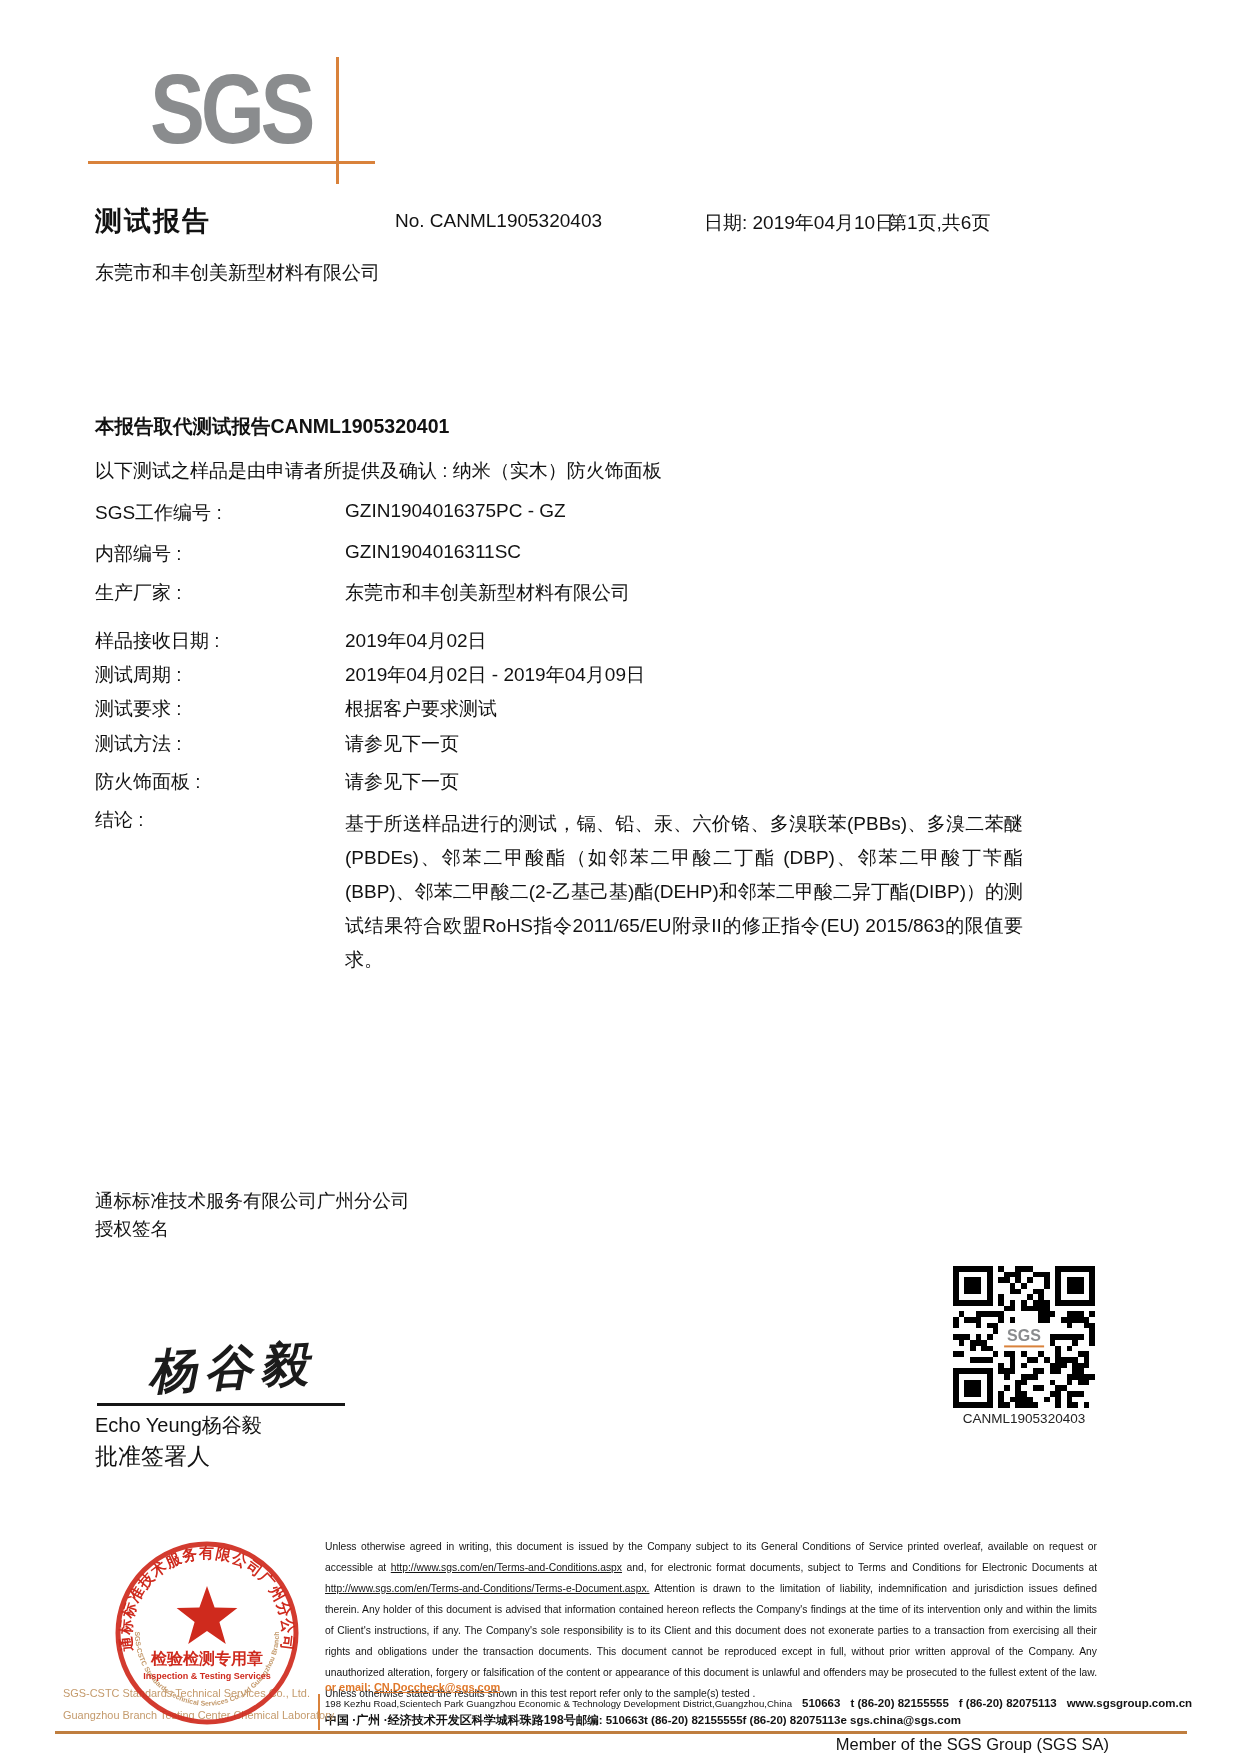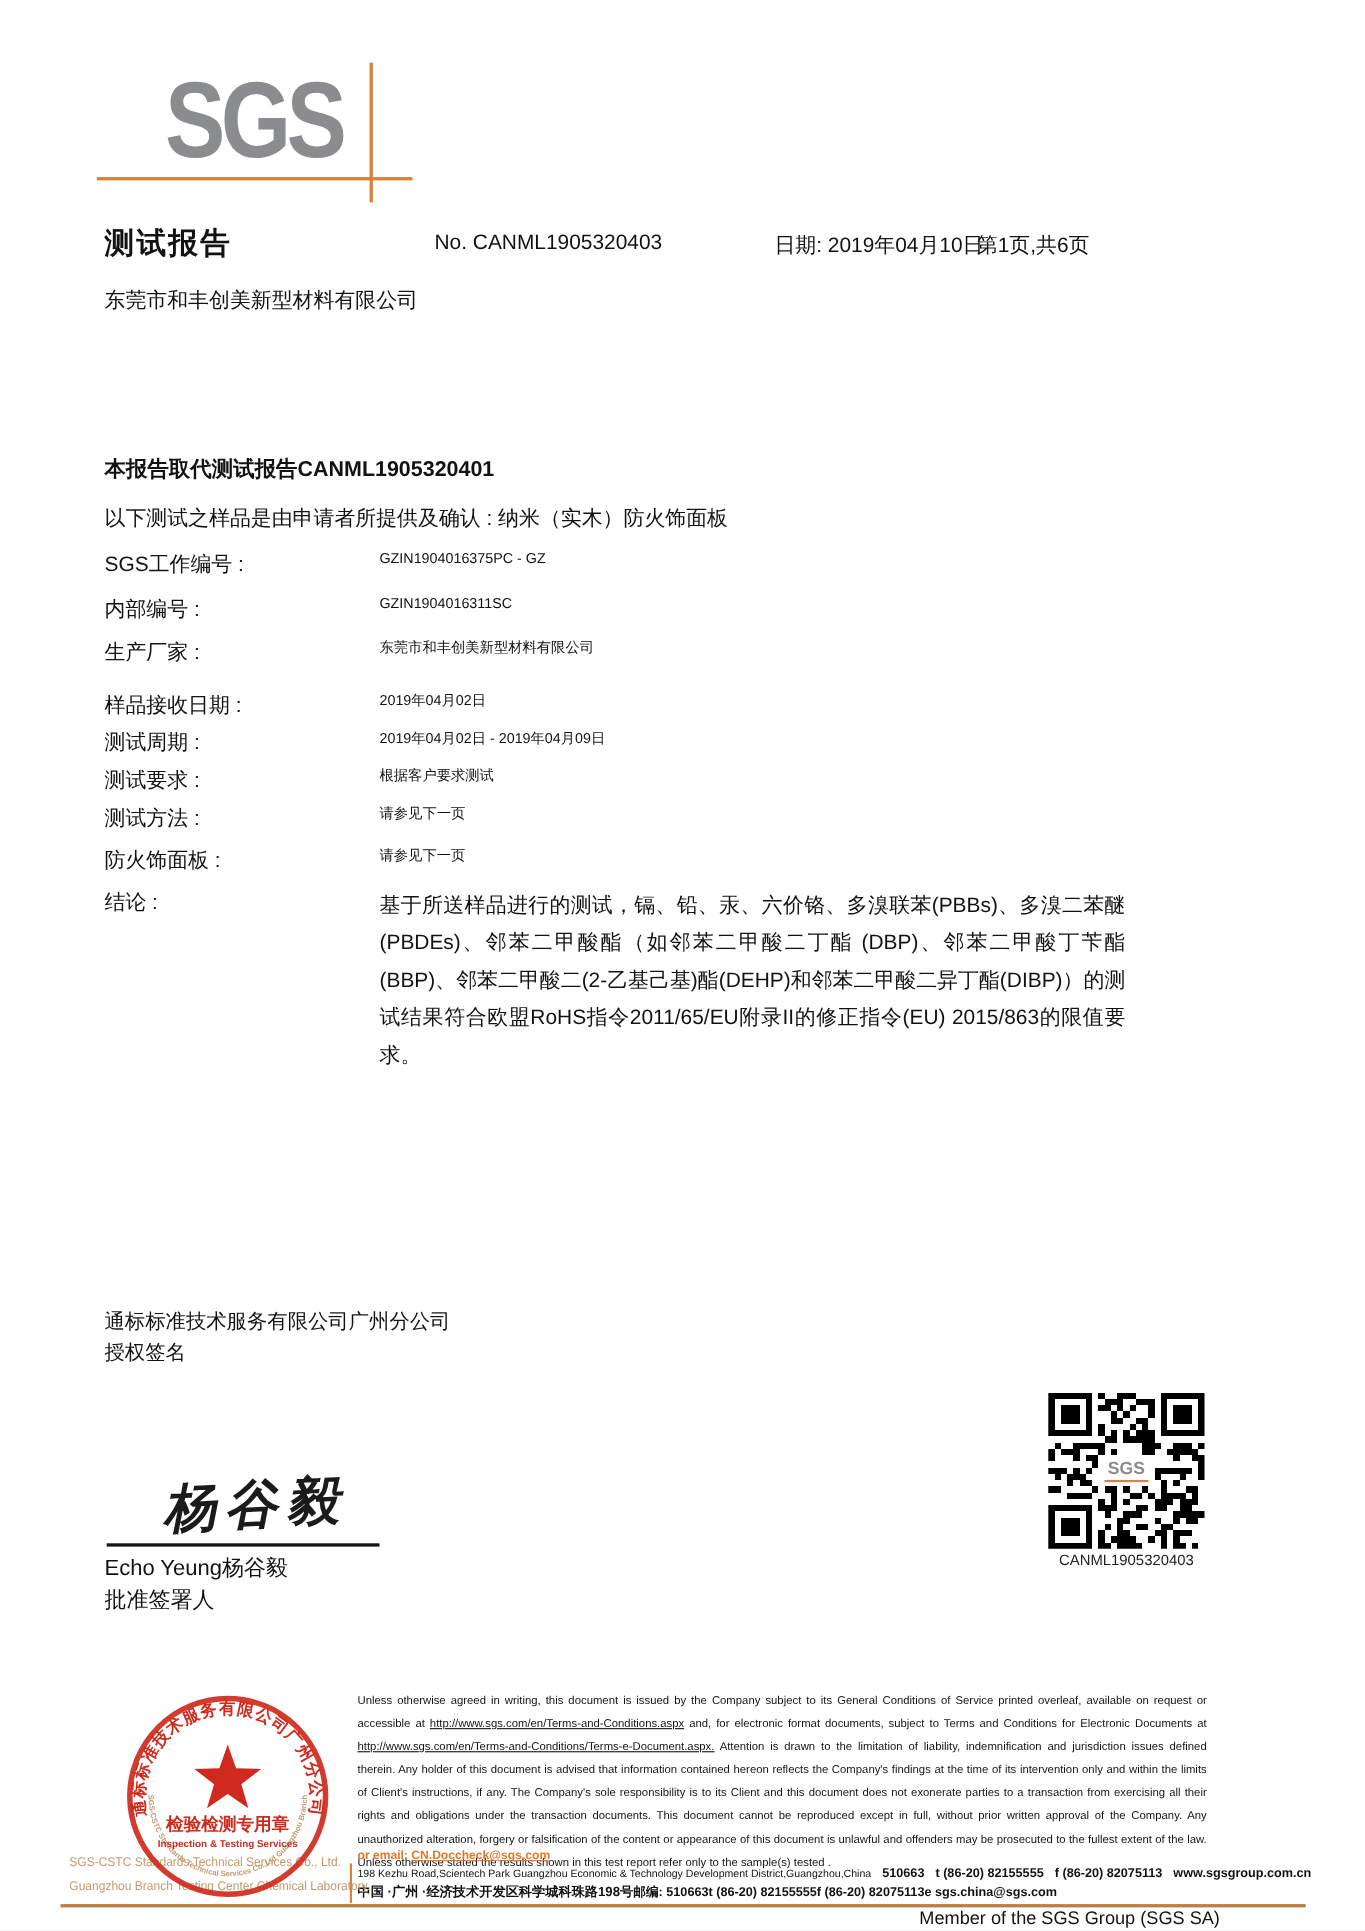--- a/index.html
+++ b/index.html
@@ -18,30 +18,30 @@
   .report-no{left:395px;top:210px;font-size:19px;}
   .report-date{left:704px;top:210px;font-size:19px;}
   .page-info{left:888px;top:210px;font-size:19px;}
   .company{left:95px;top:260px;font-size:19px;}
   .address{left:95px;top:308px;font-size:19px;}
   .replacement{left:95px;top:413px;font-size:19.5px;font-weight:bold;}
   .sample-note{left:95px;top:458px;font-size:19px;}
   
   .frow{left:95px;width:1060px;display:flex;align-items:flex-start;}
   .flabel{flex:0 0 250px;font-size:19px;}
-  .fvalue{font-size:13px;}
+  .fvalue{font-size:19px;}
   .conclusion-text{width:678px;font-size:19px;line-height:34px;text-align:justify;}
   
   .issuer{left:95px;top:1188px;font-size:18.5px;}
   .auth-label{left:95px;top:1216px;font-size:18.5px;}
   .handwritten{left:148px;top:1336px;font-size:48px;font-weight:bold;font-style:italic;
     letter-spacing:8px;transform:rotate(-3deg);color:#1b1b1b;}
   .sig-line{left:97px;top:1403px;width:248px;height:3px;background:#161616;}
   .signer{left:95px;top:1412px;font-size:20px;}
-  .role{left:95px;top:1441px;font-size:20px;}
+  .role{left:95px;top:1441px;font-size:23px;}
   
   .qr{left:953px;top:1266px;width:142px;height:142px;}
   .qr-label{position:absolute;left:50%;top:50%;transform:translate(-50%,-50%);
     background:#fff;padding:0 3px;font-weight:bold;color:#8a8c8e;font-size:16px;
     border-bottom:2px solid #d9823b;line-height:1.2;}
   .qr-caption{left:953px;top:1411px;width:142px;text-align:center;font-size:13.5px;color:#222;}
   
   .gold1{left:63px;top:1687px;font-size:11.5px;color:#c49a6c;white-space:nowrap;
     transform:scaleX(.95);transform-origin:0 0;z-index:1;}
   .gold2{left:63px;top:1709px;font-size:11.5px;color:#c49a6c;white-space:nowrap;

